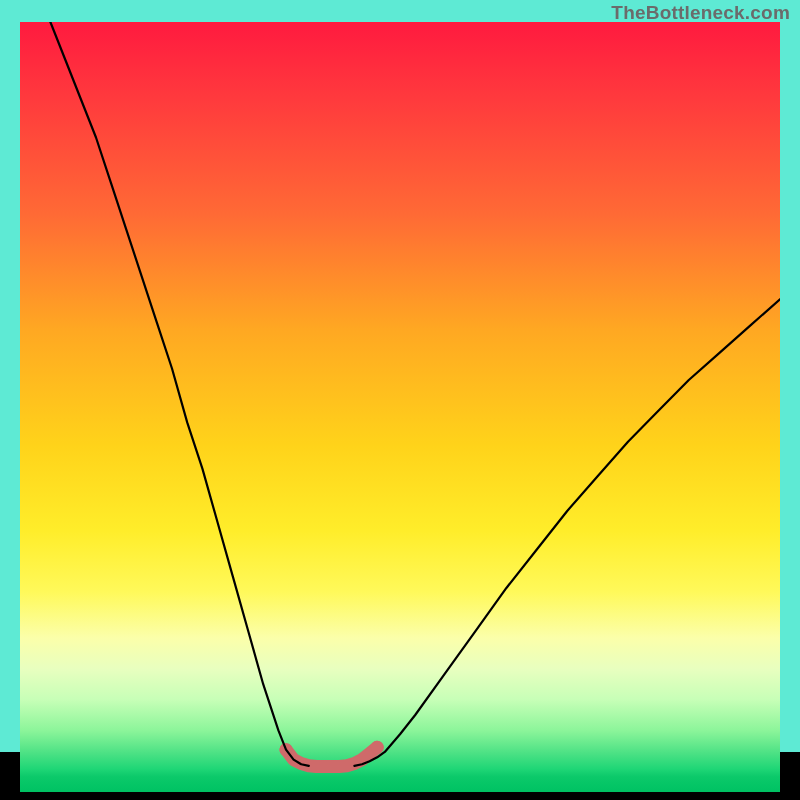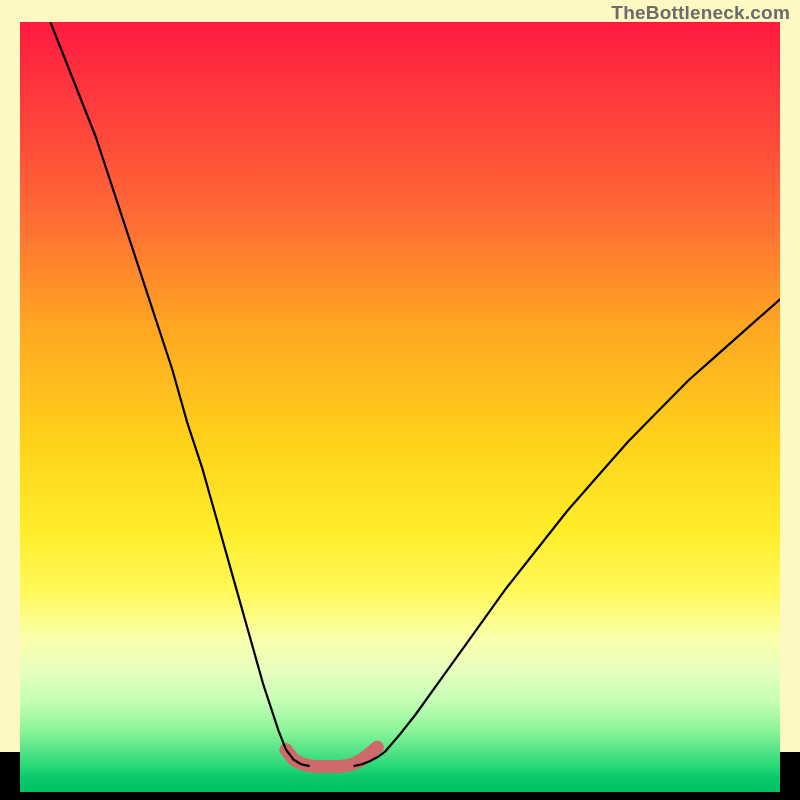--- a/index.html
+++ b/index.html
@@ -9,21 +9,21 @@
     height: 800px;
     background: #000;
     overflow: hidden;
   }
   .frame {
     position: absolute;
     left: 0;
     top: 0;
     width: 800px;
     height: 752px;
-    background: #fef9c3;
+    background: #5eead4;
   }
   .plot {
     position: absolute;
     left: 20px;
     top: 22px;
     width: 760px;
     height: 770px;
     overflow: hidden;
   }
   .gradient {

